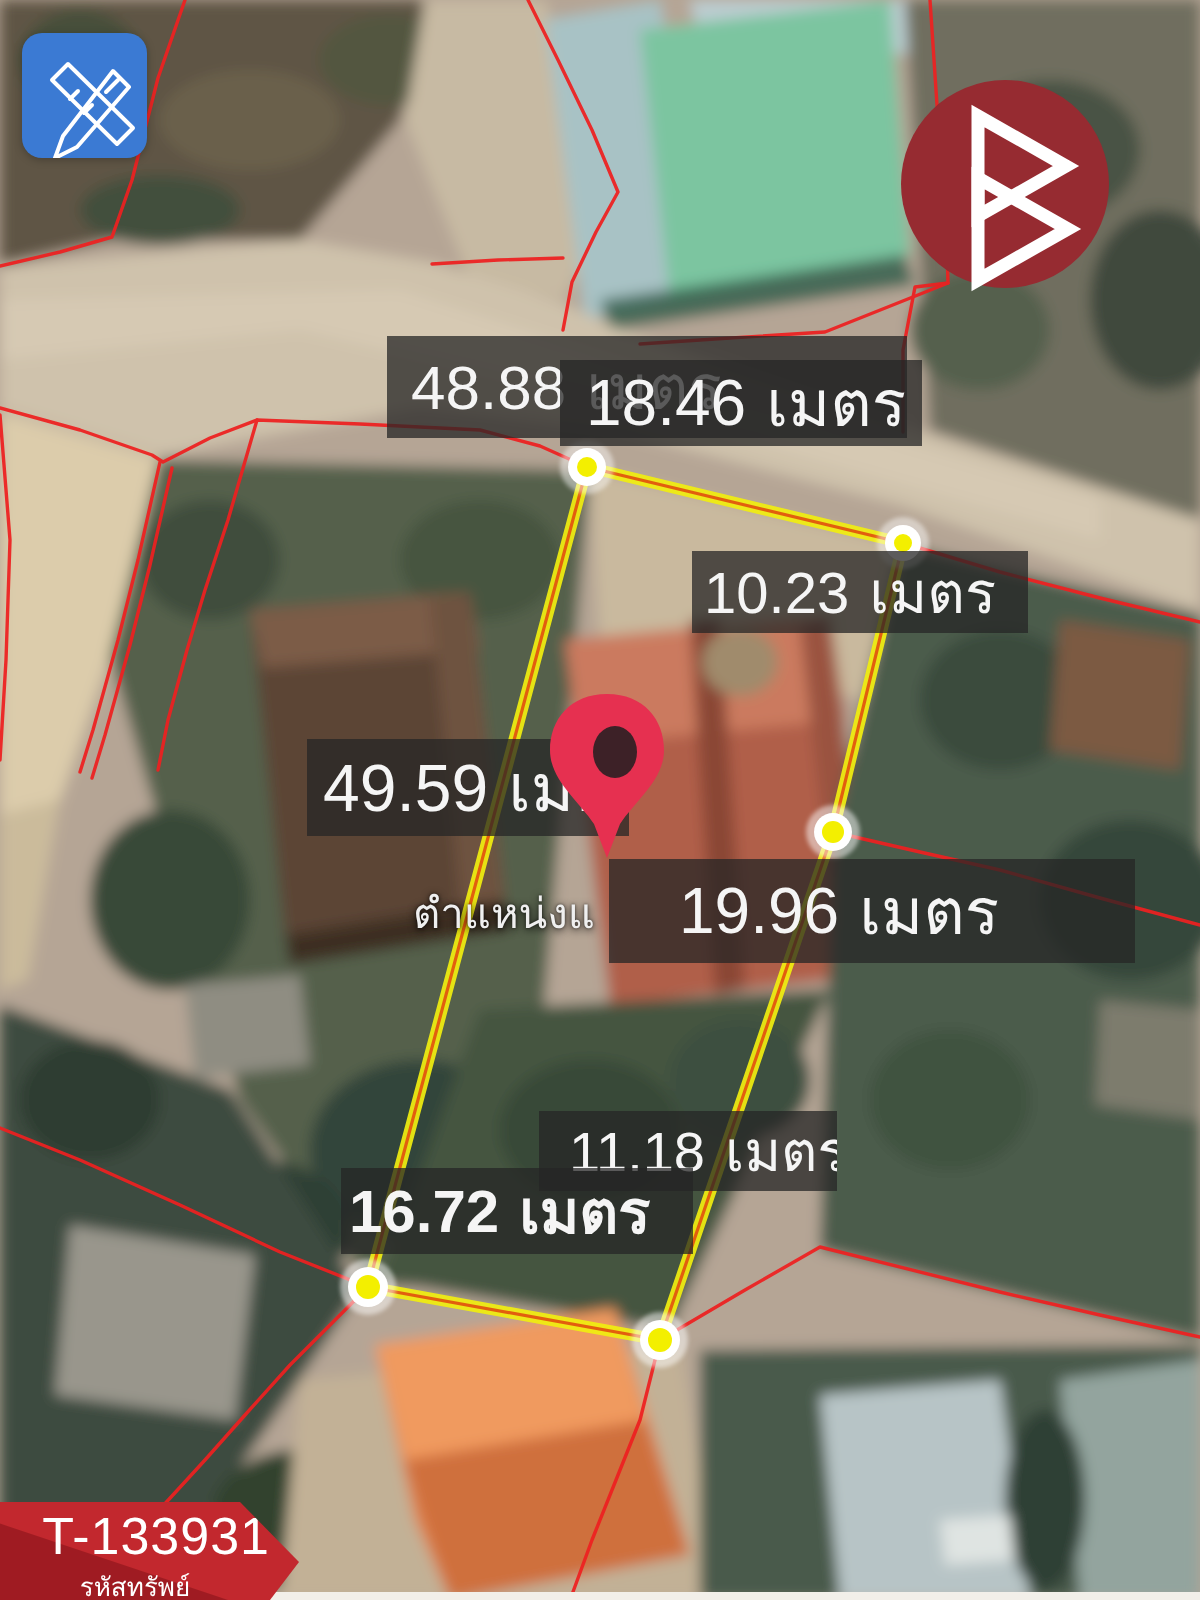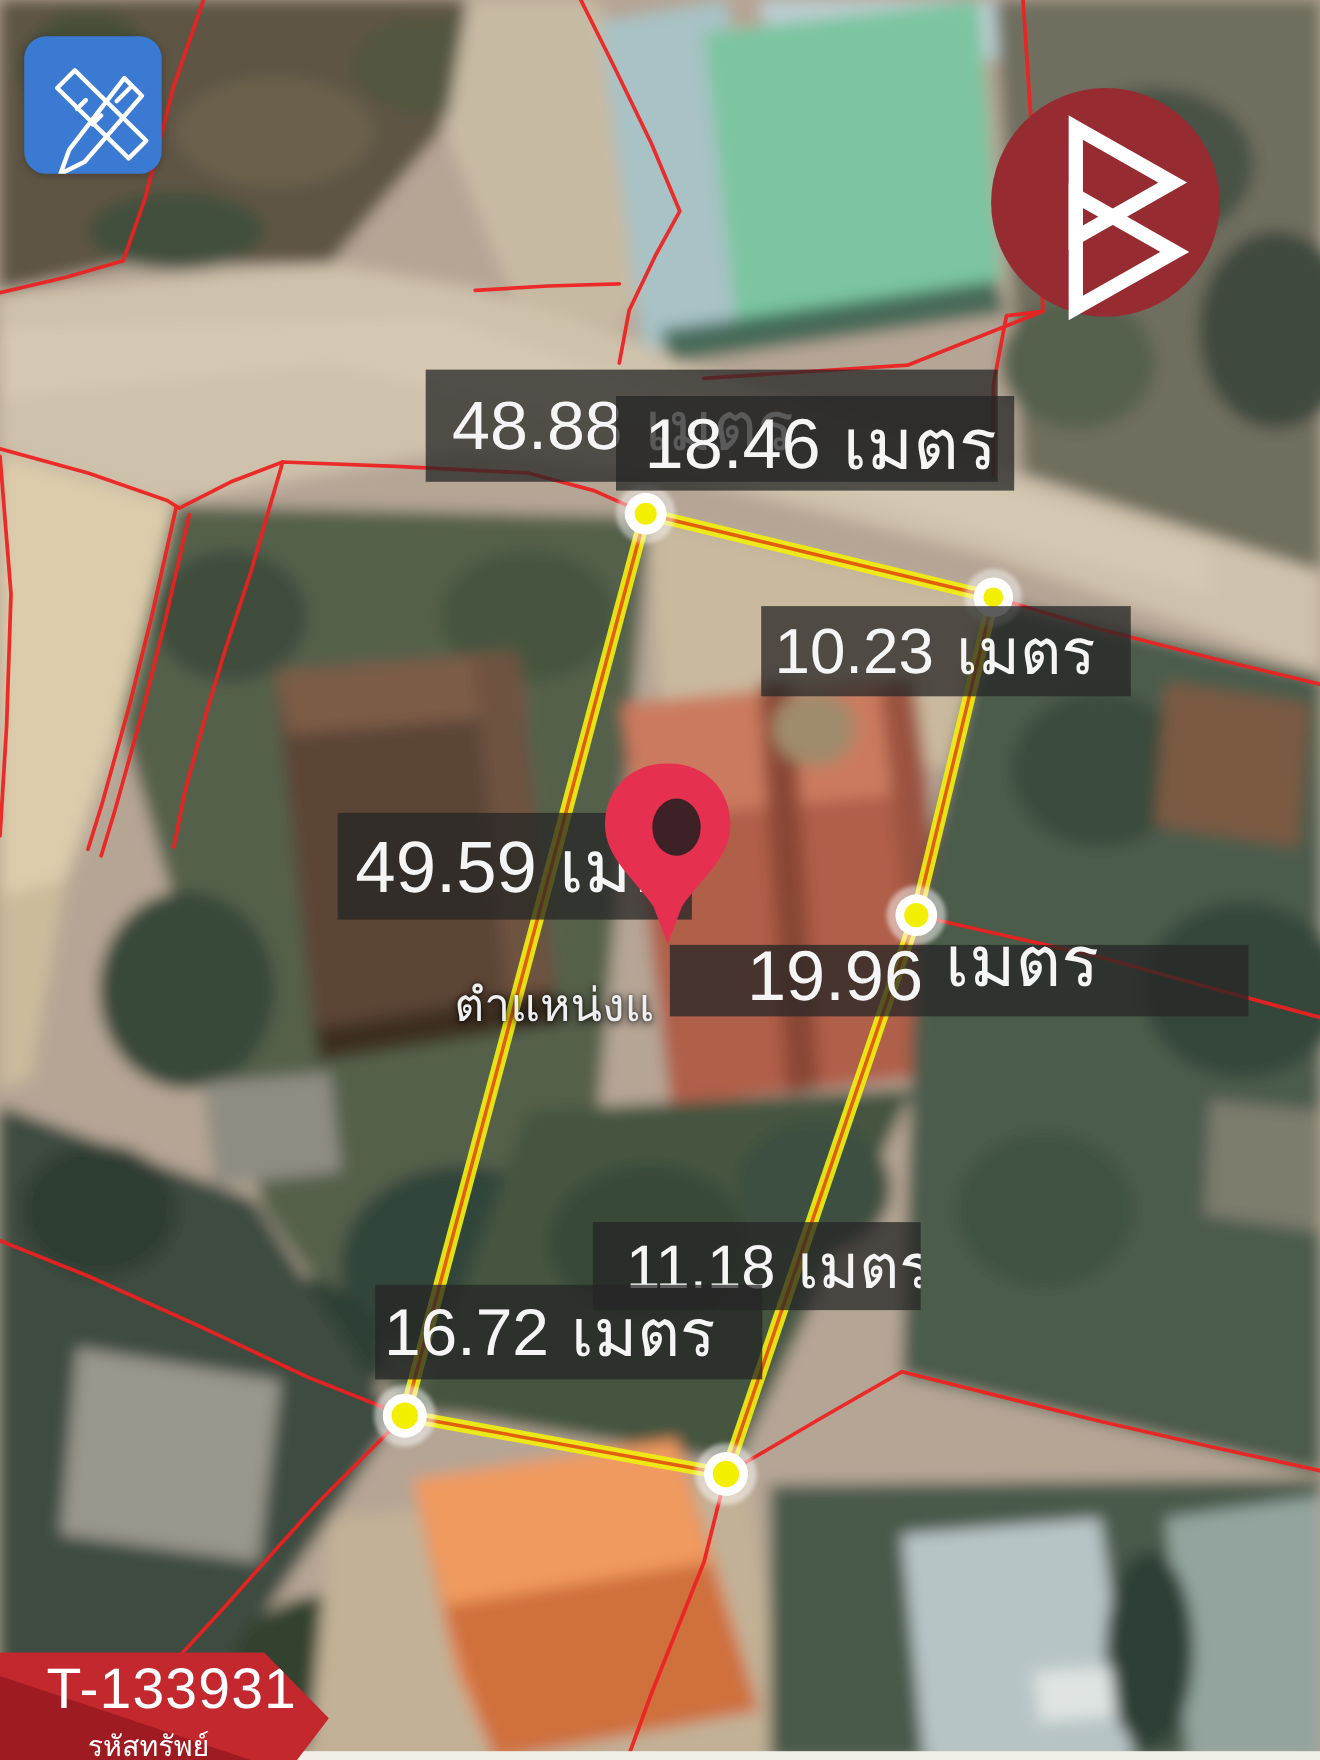--- a/index.html
+++ b/index.html
@@ -200,31 +200,31 @@
   <div class="mlabel" style="left:692px;top:551px;width:336px;height:82px;font-size:58px;padding-left:12px;">
     <span class="val">10.23</span>
     <span class="unit">เมตร</span>
   </div>
 
   <div class="mlabel" style="left:307px;top:739px;width:322px;height:97px;font-size:66px;padding-left:16px;">
     <span class="val">49.59</span>
     <span class="unit">เมตร</span>
   </div>
 
-  <div class="mlabel" style="left:609px;top:859px;width:526px;height:65px;font-size:64px;padding-left:70px;align-items:flex-end;">
+  <div class="mlabel" style="left:609px;top:859px;width:526px;height:104px;font-size:64px;padding-left:70px;">
     <span class="val">19.96</span>
     <span class="unit">เมตร</span>
   </div>
 
   <div class="mlabel" style="left:539px;top:1111px;width:298px;height:80px;font-size:56px;padding-left:30px;">
     <span class="val">11.18</span>
     <span class="unit">เมตร</span>
   </div>
 
-  <div class="mlabel" style="left:341px;top:1168px;width:352px;height:86px;font-size:60px;padding-left:8px;">
+  <div class="mlabel" style="left:341px;top:1168px;width:352px;height:86px;font-size:60px;padding-left:8px;font-weight:bold;">
     <span class="val">16.72</span>
     <span class="unit">เมตร</span>
   </div>
 
   <div class="pin" style="left:545px;top:688px;">
     <svg width="125" height="180" viewBox="545 688 125 180">
       <path d="M607,694 C570,694 550,720 550,750 C550,780 578,800 594,824 L607,858 L620,824 C636,800 664,780 664,750 C664,720 644,694 607,694 Z" fill="#e63050"></path>
       <ellipse cx="615" cy="752" rx="22" ry="26" fill="#3d2127"></ellipse>
     </svg>
   </div>

